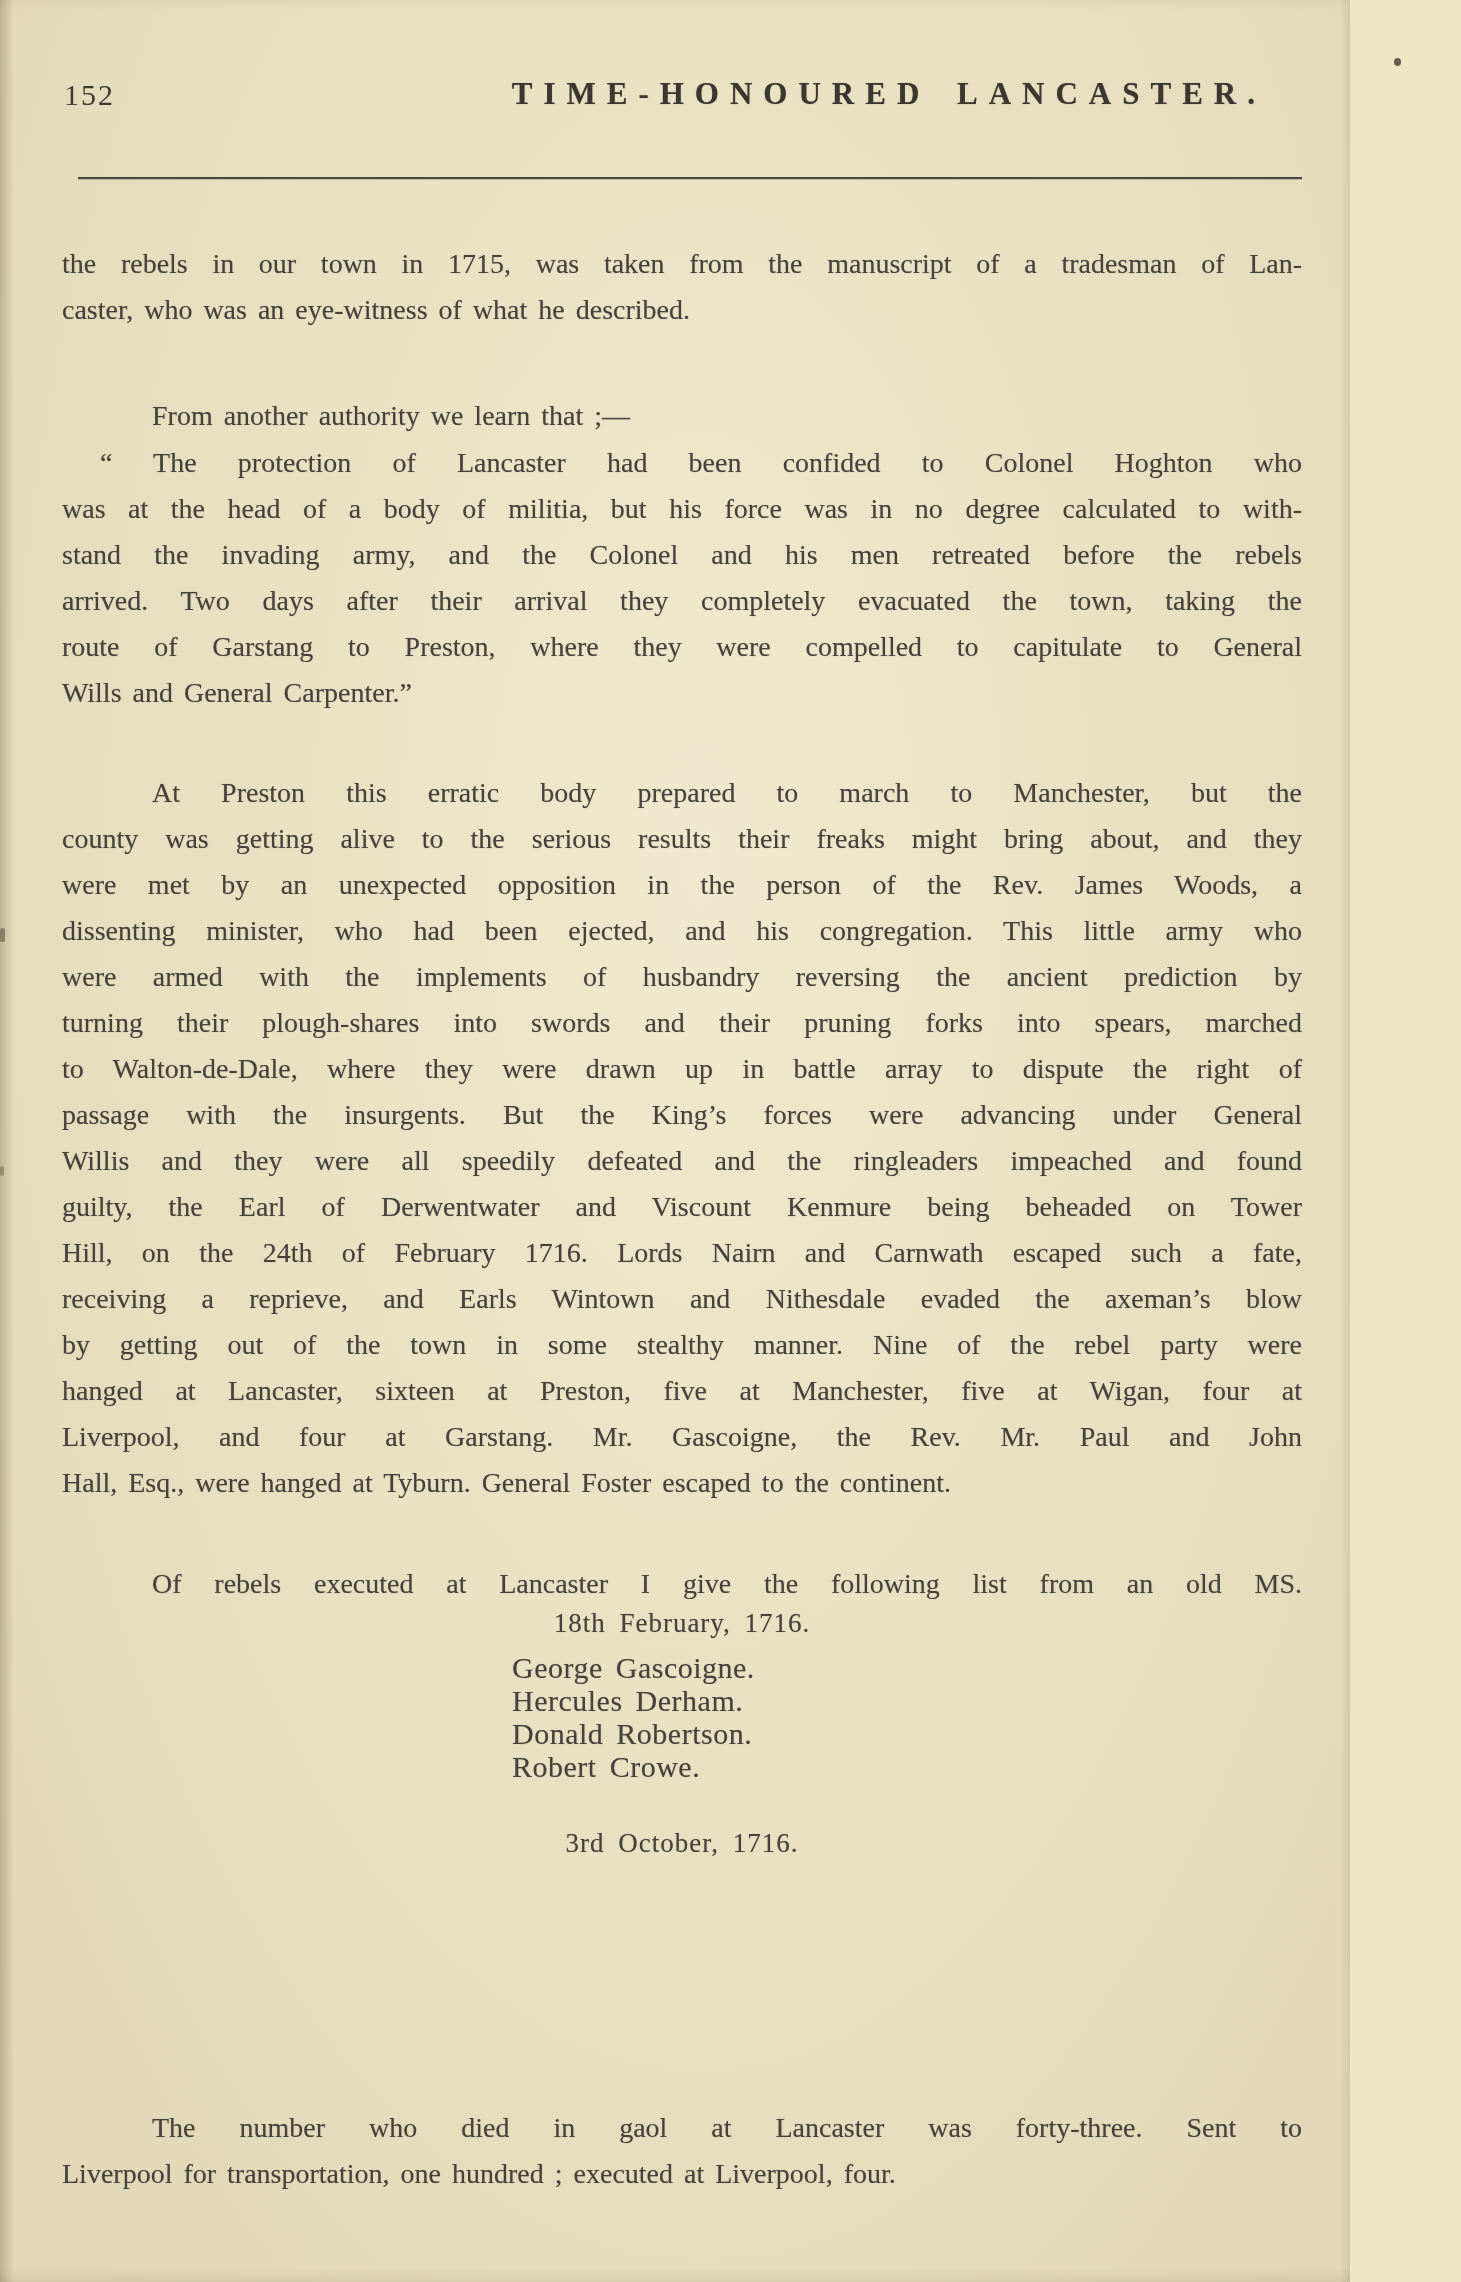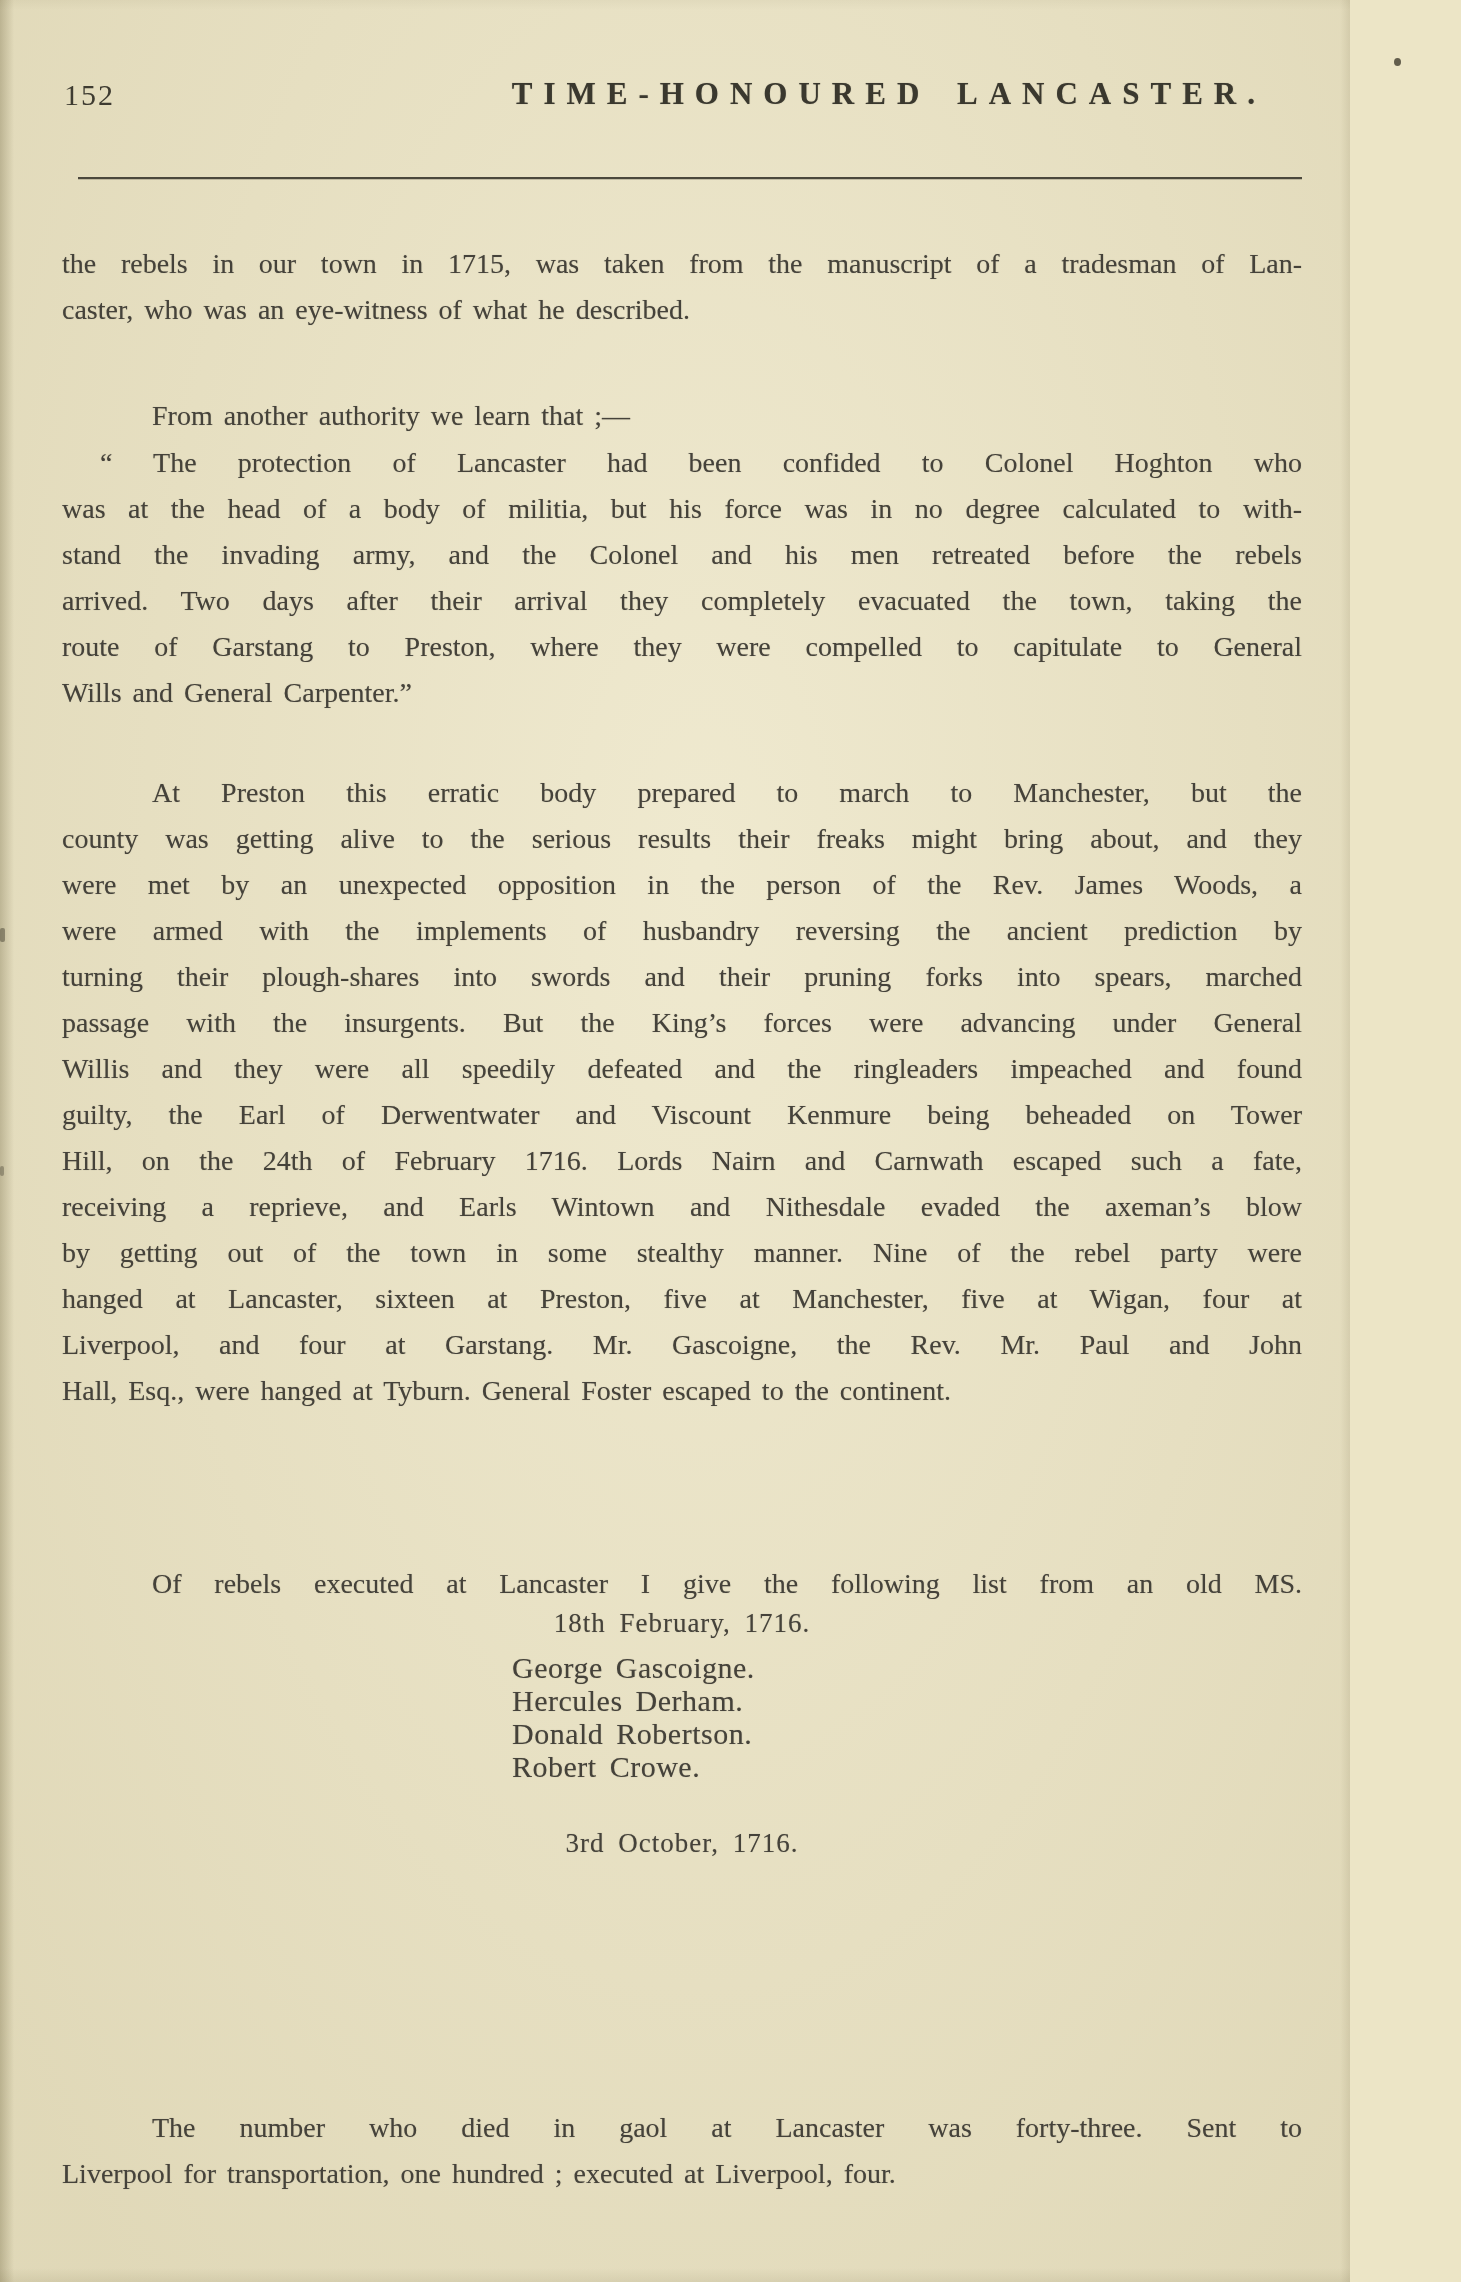--- a/index.html
+++ b/index.html
@@ -88,22 +88,24 @@
     <div class="ln just">stand the invading army, and the Colonel and his men retreated before the rebels</div>
     <div class="ln just">arrived.  Two days after their arrival they completely evacuated the town, taking the</div>
     <div class="ln just">route of Garstang to Preston, where they were compelled to capitulate to General</div>
     <div class="ln">Wills and General Carpenter.”</div>
   </div>
 
   <div class="abs col bodytext" style="top:754px">
     <div class="ln just ind">At Preston this erratic body prepared to march to Manchester, but the</div>
     <div class="ln just">county was getting alive to the serious results their freaks might bring about, and they</div>
     <div class="ln just">were met by an unexpected opposition in the person of the Rev. James Woods, a</div>
+    <div class="ln just">dissenting minister, who had been ejected, and his congregation.  This little army who</div>
     <div class="ln just">were armed with the implements of husbandry reversing the ancient prediction by</div>
     <div class="ln just">turning their plough-shares into swords and their pruning forks into spears, marched</div>
+    <div class="ln just">to Walton-de-Dale, where they were drawn up in battle array to dispute the right of</div>
     <div class="ln just">passage with the insurgents.  But the King’s forces were advancing under General</div>
     <div class="ln just">Willis and they were all speedily defeated and the ringleaders impeached and found</div>
     <div class="ln just">guilty, the Earl of Derwentwater and Viscount Kenmure being beheaded on Tower</div>
     <div class="ln just">Hill, on the 24th of February 1716.  Lords Nairn and Carnwath escaped such a fate,</div>
     <div class="ln just">receiving a reprieve, and Earls Wintown and Nithesdale evaded the axeman’s blow</div>
     <div class="ln just">by getting out of the town in some stealthy manner.  Nine of the rebel party were</div>
     <div class="ln just">hanged at Lancaster, sixteen at Preston, five at Manchester, five at Wigan, four at</div>
     <div class="ln just">Liverpool, and four at Garstang.  Mr. Gascoigne, the Rev. Mr. Paul and John</div>
     <div class="ln">Hall, Esq., were hanged at Tyburn.  General Foster escaped to the continent.</div>
   </div>

